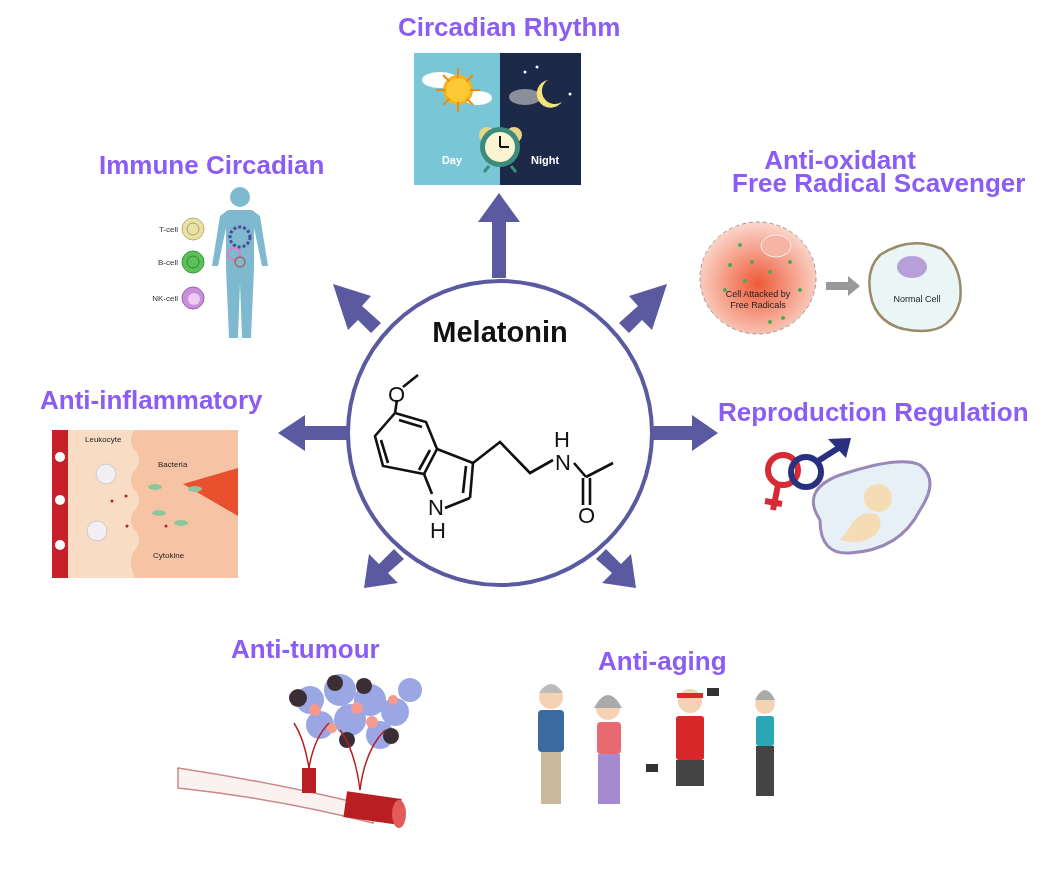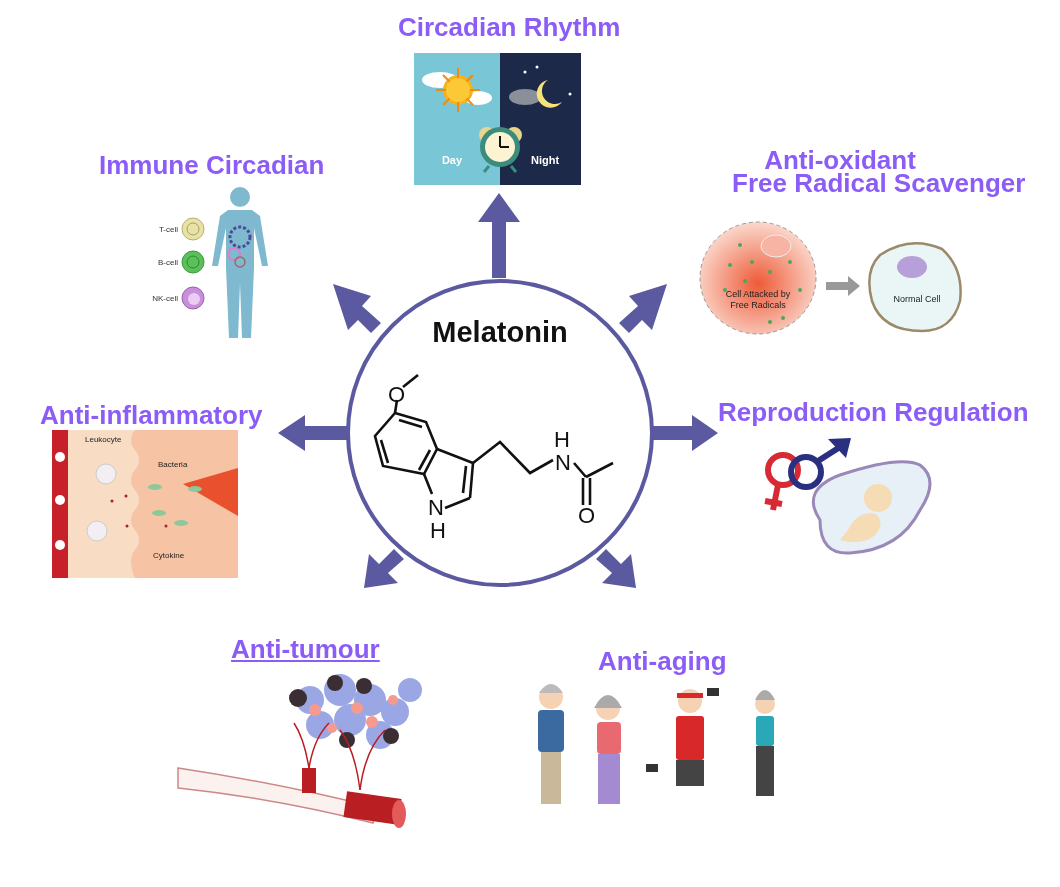--- a/index.html
+++ b/index.html
@@ -230,15 +230,15 @@
     <rect x="756" y="716" width="18" height="30" rx="3" fill="#2aa8b8"></rect>
     <rect x="756" y="746" width="18" height="50" fill="#444"></rect>
   </g>
 </svg>
 
 <div class="title" style="left:398px;top:12px;width:200px;">Circadian Rhythm</div>
 <div class="title" style="left:720px;top:145px;width:240px;">Anti-oxidant</div>
 <div class="title" style="left:732px;top:168px;width:240px;">Free Radical Scavenger</div>
 <div class="title" style="left:718px;top:397px;">Reproduction Regulation</div>
 <div class="title" style="left:598px;top:646px;">Anti-aging</div>
-<div class="title" style="left:231px;top:634px;text-decoration:underline;">Anti-tumour</div>
-<div class="title" style="left:40px;top:400px;">Anti-inflammatory</div>
+<div class="title" style="left:231px;top:634px;">Anti-tumour</div>
+<div class="title" style="left:40px;top:385px;">Anti-inflammatory</div>
 <div class="title" style="left:99px;top:150px;">Immune Circadian</div>
 
 </body></html>

